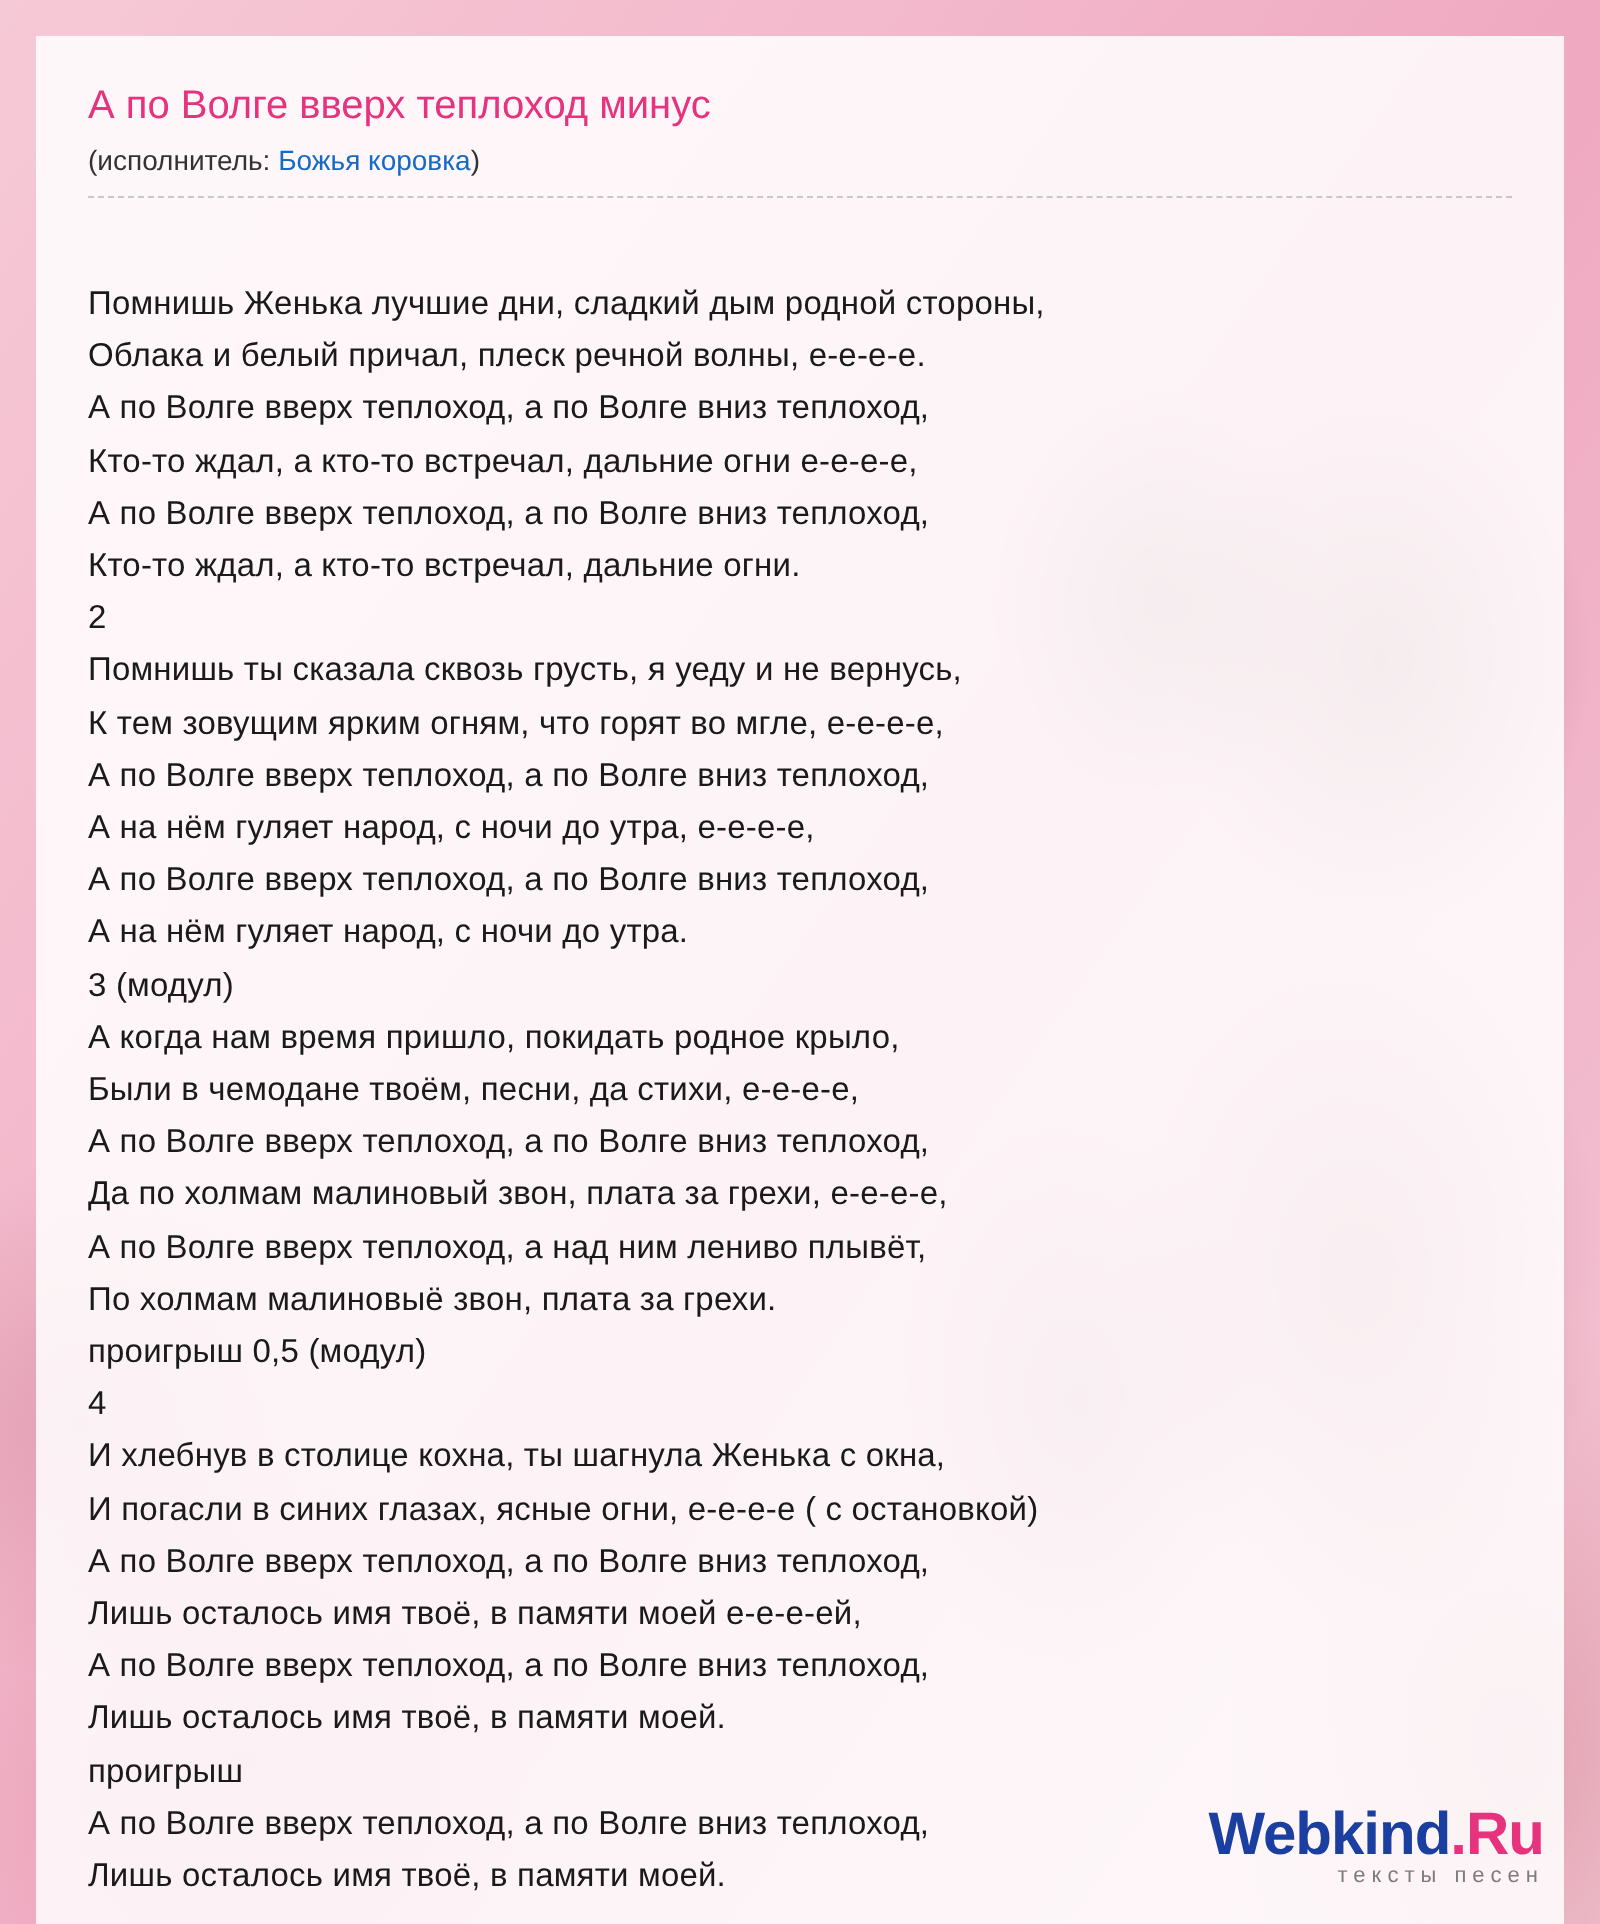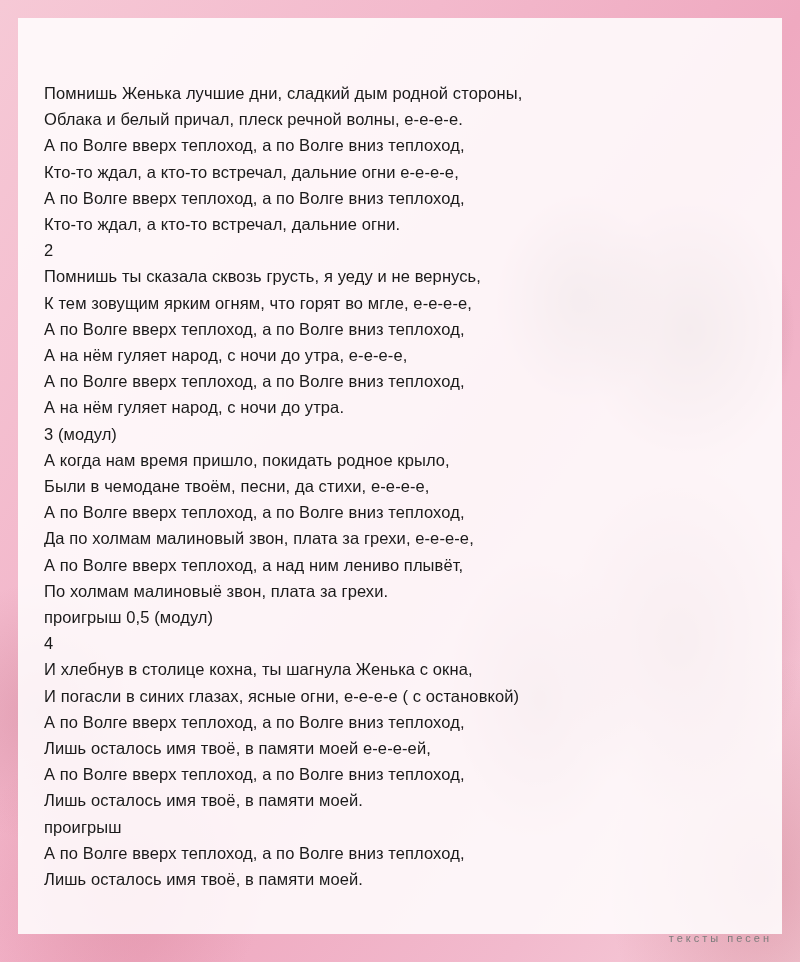--- a/index.html
+++ b/index.html
@@ -110,21 +110,23 @@
 </head>
 <body>
 
 <div class="page">
 
   <div class="bg-figure"></div>
   <div class="bg-figure2"></div>
 
   <div class="sheet">
 
+    <h1 class="song-title">А по Волге вверх теплоход минус</h1>
 
+    <div class="artist-line"><span>(исполнитель: </span><a class="artist-link" href="#">Божья коровка</a><span>)</span></div>
 
     <div class="lyrics">Помнишь Женька лучшие дни, сладкий дым родной стороны,
 Облака и белый причал, плеск речной волны, е-е-е-е.
 А по Волге вверх теплоход, а по Волге вниз теплоход,
 Кто-то ждал, а кто-то встречал, дальние огни е-е-е-е,
 А по Волге вверх теплоход, а по Волге вниз теплоход,
 Кто-то ждал, а кто-то встречал, дальние огни.
 2
 Помнишь ты сказала сквозь грусть, я уеду и не вернусь,
 К тем зовущим ярким огням, что горят во мгле, е-е-е-е,
@@ -147,16 +149,17 @@
 Лишь осталось имя твоё, в памяти моей е-е-е-ей,
 А по Волге вверх теплоход, а по Волге вниз теплоход,
 Лишь осталось имя твоё, в памяти моей.
 проигрыш
 А по Волге вверх теплоход, а по Волге вниз теплоход,
 Лишь осталось имя твоё, в памяти моей.</div>
 
   </div>
 
   <div class="watermark">
+    <div class="wm-main"><span class="wm-web">Web</span><span class="wm-kind">kind</span><span class="wm-dot">.</span><span class="wm-ru">Ru</span></div>
     <div class="wm-sub">тексты песен</div>
   </div>
 
 </div>
 
 </body></html>

